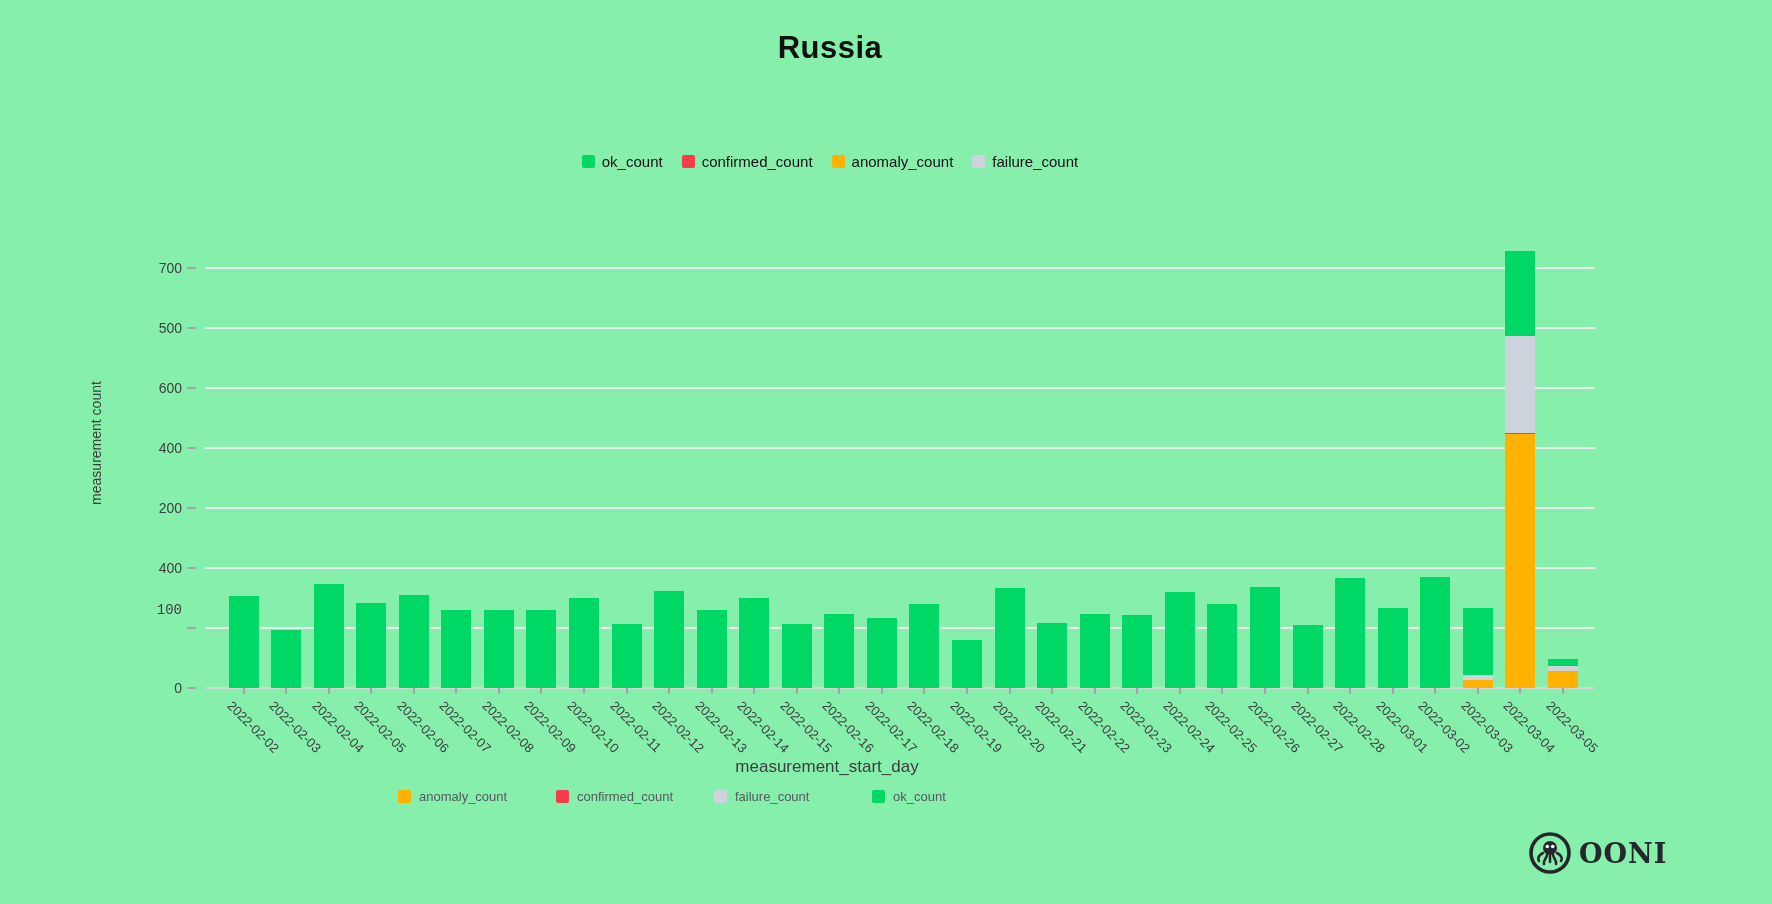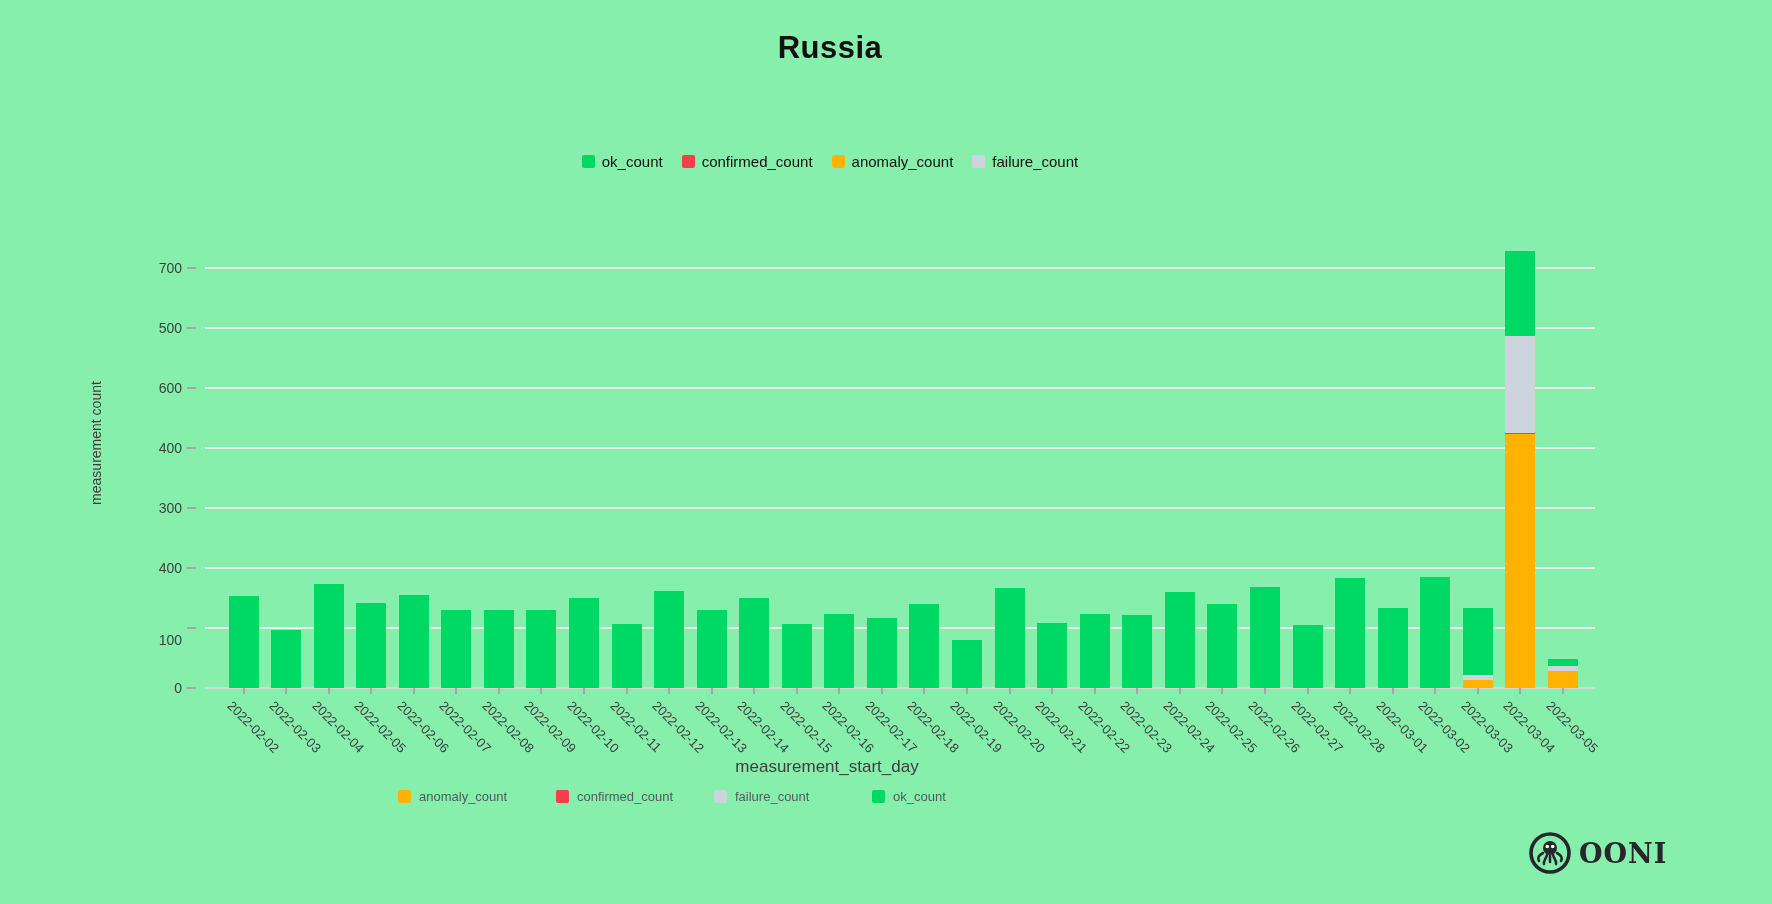--- a/index.html
+++ b/index.html
@@ -78,27 +78,27 @@
         <span>failure_count</span>
       </div>
     </div>
 
   <div id="plot">
       <div class="zeroline" style="left: 205px; top: 687px; width: 1390px; position: absolute;"></div>
       <div class="ytick-dash" style="left: 187px; top: 687px; position: absolute;"></div>
       <div class="ytick-label" style="left: 122px; top: 681px; position: absolute;">0</div>
       <div class="gridline" style="left: 205px; top: 627.07px; width: 1390px; position: absolute;"></div>
       <div class="ytick-dash" style="left: 187px; top: 627.07px; position: absolute;"></div>
-      <div class="ytick-label" style="left: 122px; top: 633px; position: absolute;">100</div>
+      <div class="ytick-label" style="left: 122px; top: 603px; position: absolute; font-family: Liberation Mono, monospace;">100</div>
       <div class="gridline" style="left: 205px; top: 567.14px; width: 1390px; position: absolute;"></div>
       <div class="ytick-dash" style="left: 187px; top: 567.14px; position: absolute;"></div>
       <div class="ytick-label" style="left: 122px; top: 561.14px; position: absolute;">400</div>
       <div class="gridline" style="left: 205px; top: 507.21px; width: 1390px; position: absolute;"></div>
       <div class="ytick-dash" style="left: 187px; top: 507.21px; position: absolute;"></div>
-      <div class="ytick-label" style="left: 122px; top: 501.21px; position: absolute;">300</div>
+      <div class="ytick-label" style="left: 122px; top: 501.21px; position: absolute;">200</div>
       <div class="gridline" style="left: 205px; top: 447.28px; width: 1390px; position: absolute;"></div>
       <div class="ytick-dash" style="left: 187px; top: 447.28px; position: absolute;"></div>
       <div class="ytick-label" style="left: 122px; top: 441.28px; position: absolute;">400</div>
       <div class="gridline" style="left: 205px; top: 387.35px; width: 1390px; position: absolute;"></div>
       <div class="ytick-dash" style="left: 187px; top: 387.35px; position: absolute;"></div>
       <div class="ytick-label" style="left: 122px; top: 381.35px; position: absolute;">600</div>
       <div class="gridline" style="left: 205px; top: 327.42px; width: 1390px; position: absolute;"></div>
       <div class="ytick-dash" style="left: 187px; top: 327.42px; position: absolute;"></div>
       <div class="ytick-label" style="left: 122px; top: 321.42px; position: absolute;">500</div>
       <div class="gridline" style="left: 205px; top: 267.49px; width: 1390px; position: absolute;"></div>

